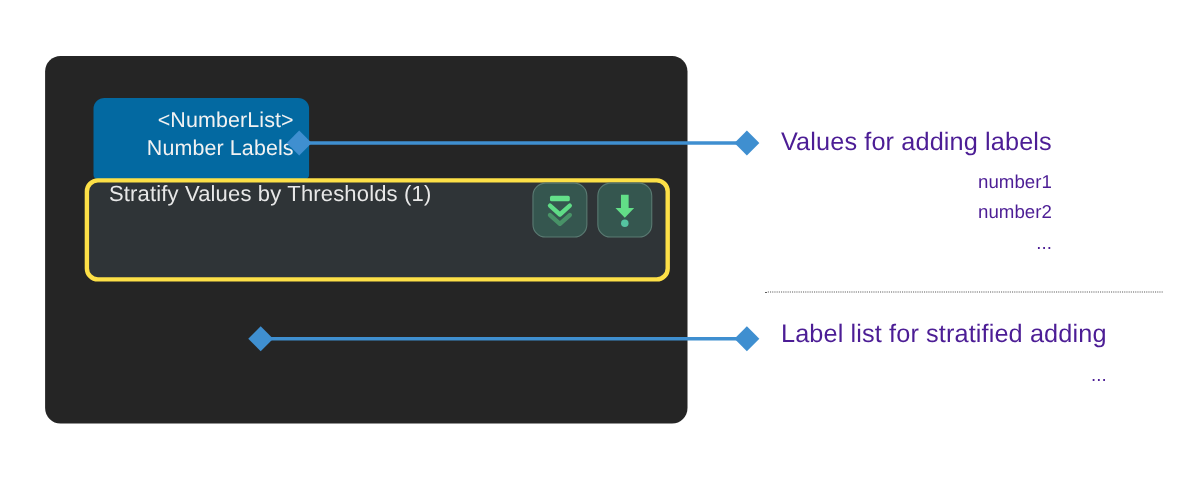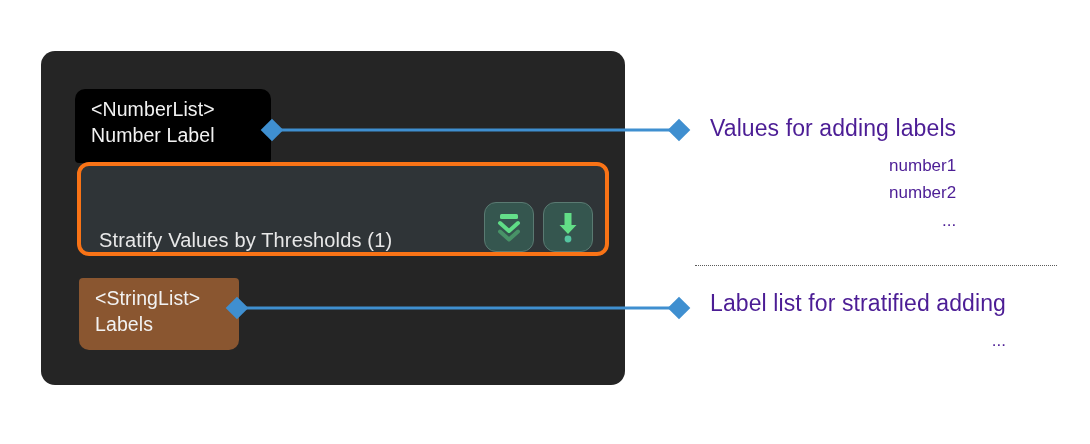--- a/index.html
+++ b/index.html
@@ -36,50 +36,51 @@
     color: #f2f2f2;
     font-size: 19.5px;
     line-height: 1.32;
     letter-spacing: 0.1px;
     white-space: nowrap;
   }
   .port-type { display: block; }
   .port-title { display: block; }
 
   #port-number-values {
-    left: 34px;
+    left: 44px;
     top: 38px;
     width: 196px;
     height: 74px;
-    background: #000000;
+    background: #0369a1;
     border-radius: 10px 10px 4px 4px;
+    text-align: right;
   }
 
   #port-labels {
     left: 38px;
     top: 227px;
     width: 160px;
     height: 72px;
     background: #8a5630;
     border-radius: 4px 4px 10px 10px;
   }
 
   
   #node-body {
     position: absolute;
     left: 36px;
     top: 111px;
     width: 532px;
     height: 94px;
     box-sizing: border-box;
     background: #2f3437;
-    border: 4px solid #f97316;
+    border: 4px solid #fde047;
     border-radius: 12px;
     display: flex;
-    align-items: flex-end;
+    align-items: flex-start;
     padding: 0 12px 0 18px;
   }
   #node-title {
     flex: 1 1 auto;
     color: #e8e8e8;
     font-size: 20px;
     letter-spacing: 0.15px;
     white-space: nowrap;
   }
   .node-actions {
@@ -148,21 +149,21 @@
     border-top: 1.6px dotted #5b5b5b;
   }
 </style>
 </head>
 <body>
 
 <div id="node-panel">
 
   <div class="port-block" id="port-number-values">
     <span class="port-type">&lt;NumberList&gt;</span>
-    <span class="port-title">Number Label</span>
+    <span class="port-title">Number Labels</span>
   </div>
 
   <div id="node-body">
     <span id="node-title">Stratify Values by Thresholds (1)</span>
 
     <span class="node-actions">
 
       <span class="icon-btn">
         <span>
           <svg width="28" height="30" viewBox="0 0 28 30">
@@ -178,24 +179,20 @@
           <svg width="26" height="32" viewBox="0 0 26 32">
             <path d="M9.5 2 h7 v12 h5 L13 23 L4.5 14 h5 z" fill="#62de87"></path>
             <circle cx="13" cy="28" r="3.4" fill="#55c4a0"></circle>
           </svg>
         </span>
       </span>
 
     </span>
   </div>
 
-  <div class="port-block" id="port-labels">
-    <span class="port-type">&lt;StringList&gt;</span>
-    <span class="port-title">Labels</span>
-  </div>
 
 </div>
 
 <svg id="connectors">
 
   <g>
     <line x1="272" y1="130" x2="679" y2="130" stroke="#3f8fd0" stroke-width="3.2"></line>
     <rect x="264" y="122" width="16" height="16" transform="rotate(45 272 130)" fill="#3f8fd0"></rect>
     <rect x="671" y="122" width="16" height="16" transform="rotate(45 679 130)" fill="#3f8fd0"></rect>
   </g>

